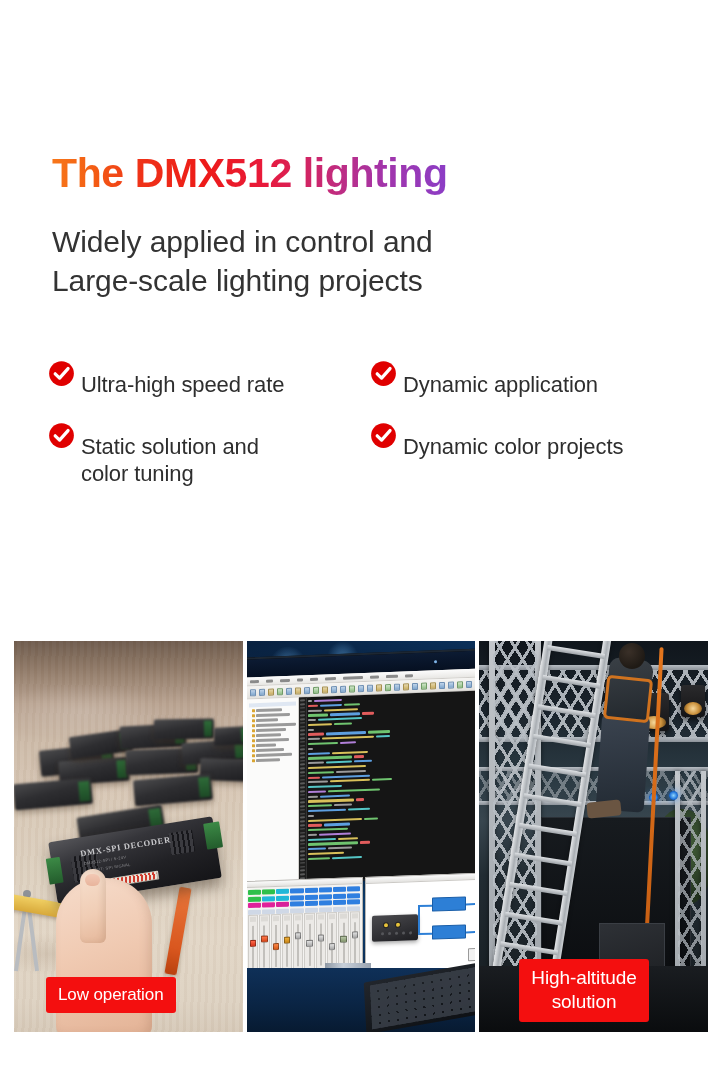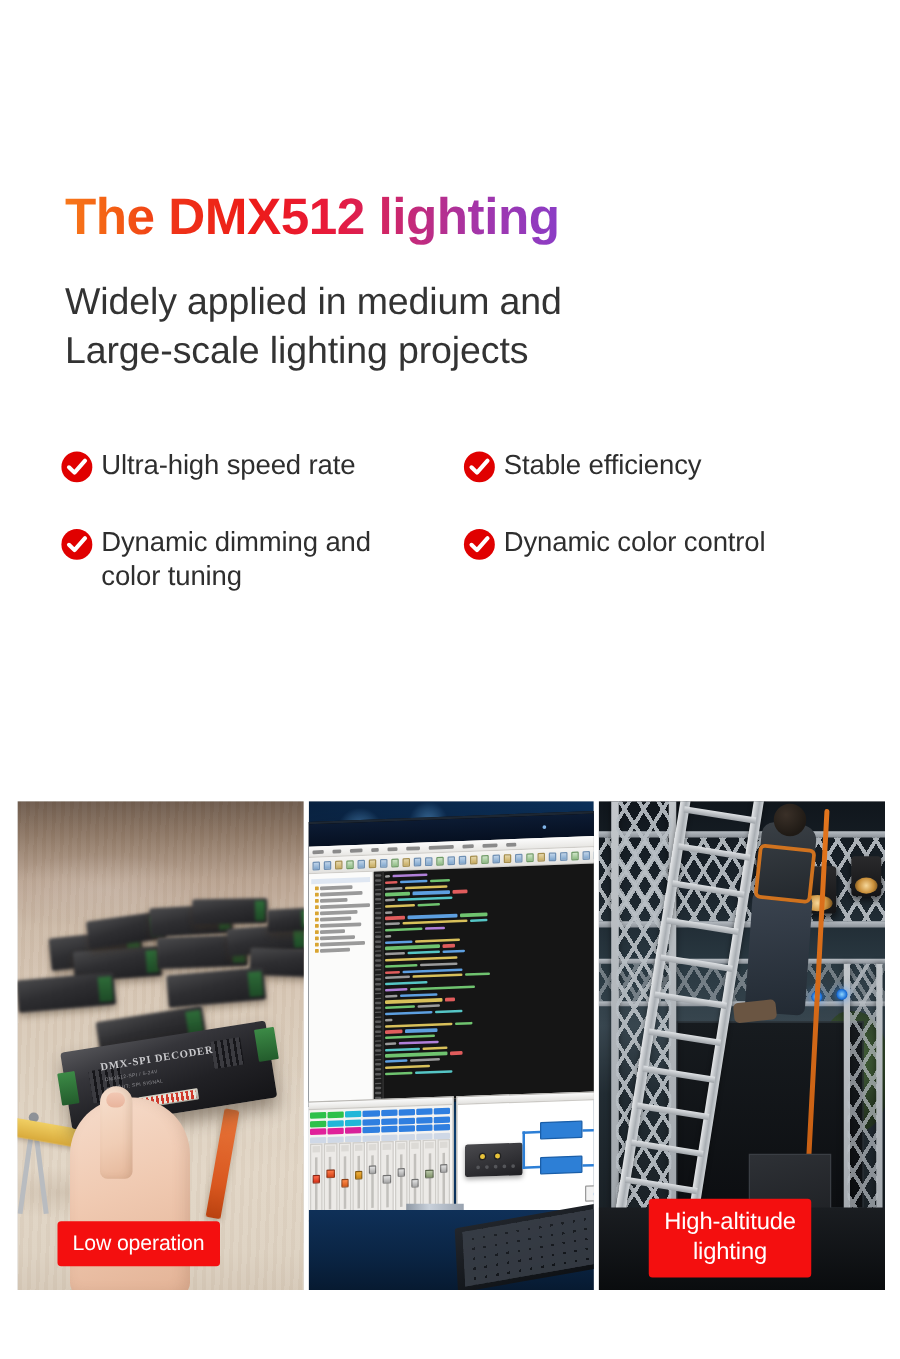--- a/index.html
+++ b/index.html
@@ -88,20 +88,21 @@
   }
 
   .check-icon svg { display: block; width: 27px; height: 27px; }
 
   .feature-label {
     font-size: 22px;
     line-height: 27px;
     color: #2e2e2e;
     white-space: pre-line;
     letter-spacing: -0.1px;
+    margin-top: 13px;
   }
 
   
   .threshold {
     position: absolute;
     left: 52px;
     top: 544px;
     font-size: 32px;
     font-weight: bold;
     color: #333333;
@@ -608,21 +609,21 @@
     background: linear-gradient(180deg,#1a1d21,#0a0c0e);
   }
 </style>
 </head>
 <body>
 
 <div class="page">
 
   <div class="headline">The DMX512 lighting</div>
 
-  <div class="subhead">Widely applied in medium and
+  <div class="subhead">Widely applied in control and
 Large-scale lighting projects</div>
 
   <div class="features">
 
     <div class="feature-row">
       <div class="feature col-left">
         <span class="check-icon">
           <svg viewBox="0 0 24 24">
             <circle cx="12" cy="12" r="11" fill="#e00000"></circle>
             <path d="M6.4 12.3 L10.3 16.1 L17.8 7.6" fill="none" stroke="#ffffff" stroke-width="2.9" stroke-linecap="round" stroke-linejoin="round"></path>
@@ -630,43 +631,43 @@
         </span>
         <span class="feature-label">Ultra-high speed rate</span>
       </div>
       <div class="feature col-right">
         <span class="check-icon">
           <svg viewBox="0 0 24 24">
             <circle cx="12" cy="12" r="11" fill="#e00000"></circle>
             <path d="M6.4 12.3 L10.3 16.1 L17.8 7.6" fill="none" stroke="#ffffff" stroke-width="2.9" stroke-linecap="round" stroke-linejoin="round"></path>
           </svg>
         </span>
-        <span class="feature-label">Stable efficiency</span>
+        <span class="feature-label">Dynamic application</span>
       </div>
     </div>
 
     <div class="feature-row">
       <div class="feature col-left">
         <span class="check-icon">
           <svg viewBox="0 0 24 24">
             <circle cx="12" cy="12" r="11" fill="#e00000"></circle>
             <path d="M6.4 12.3 L10.3 16.1 L17.8 7.6" fill="none" stroke="#ffffff" stroke-width="2.9" stroke-linecap="round" stroke-linejoin="round"></path>
           </svg>
         </span>
-        <span class="feature-label">Dynamic dimming and
+        <span class="feature-label">Static solution and
 color tuning</span>
       </div>
       <div class="feature col-right">
         <span class="check-icon">
           <svg viewBox="0 0 24 24">
             <circle cx="12" cy="12" r="11" fill="#e00000"></circle>
             <path d="M6.4 12.3 L10.3 16.1 L17.8 7.6" fill="none" stroke="#ffffff" stroke-width="2.9" stroke-linecap="round" stroke-linejoin="round"></path>
           </svg>
         </span>
-        <span class="feature-label">Dynamic color control</span>
+        <span class="feature-label">Dynamic color projects</span>
       </div>
     </div>
 
   </div>
 
 
   <div class="panels">
 
     <div class="panel">
       <div class="panel-art">
@@ -1182,17 +1183,17 @@
         <div class="worker-legs"></div>
         <div class="worker-body"></div>
         <div class="harness"></div>
         <div class="worker-head"></div>
         <div class="worker-boot"></div>
 
         <div class="speaker"></div>
         <div class="p3-stagefloor"></div>
       </div>
       <div class="badge b3">High-altitude
-lighting</div>
+solution</div>
     </div>
 
   </div>
 </div>
 
 </body></html>

